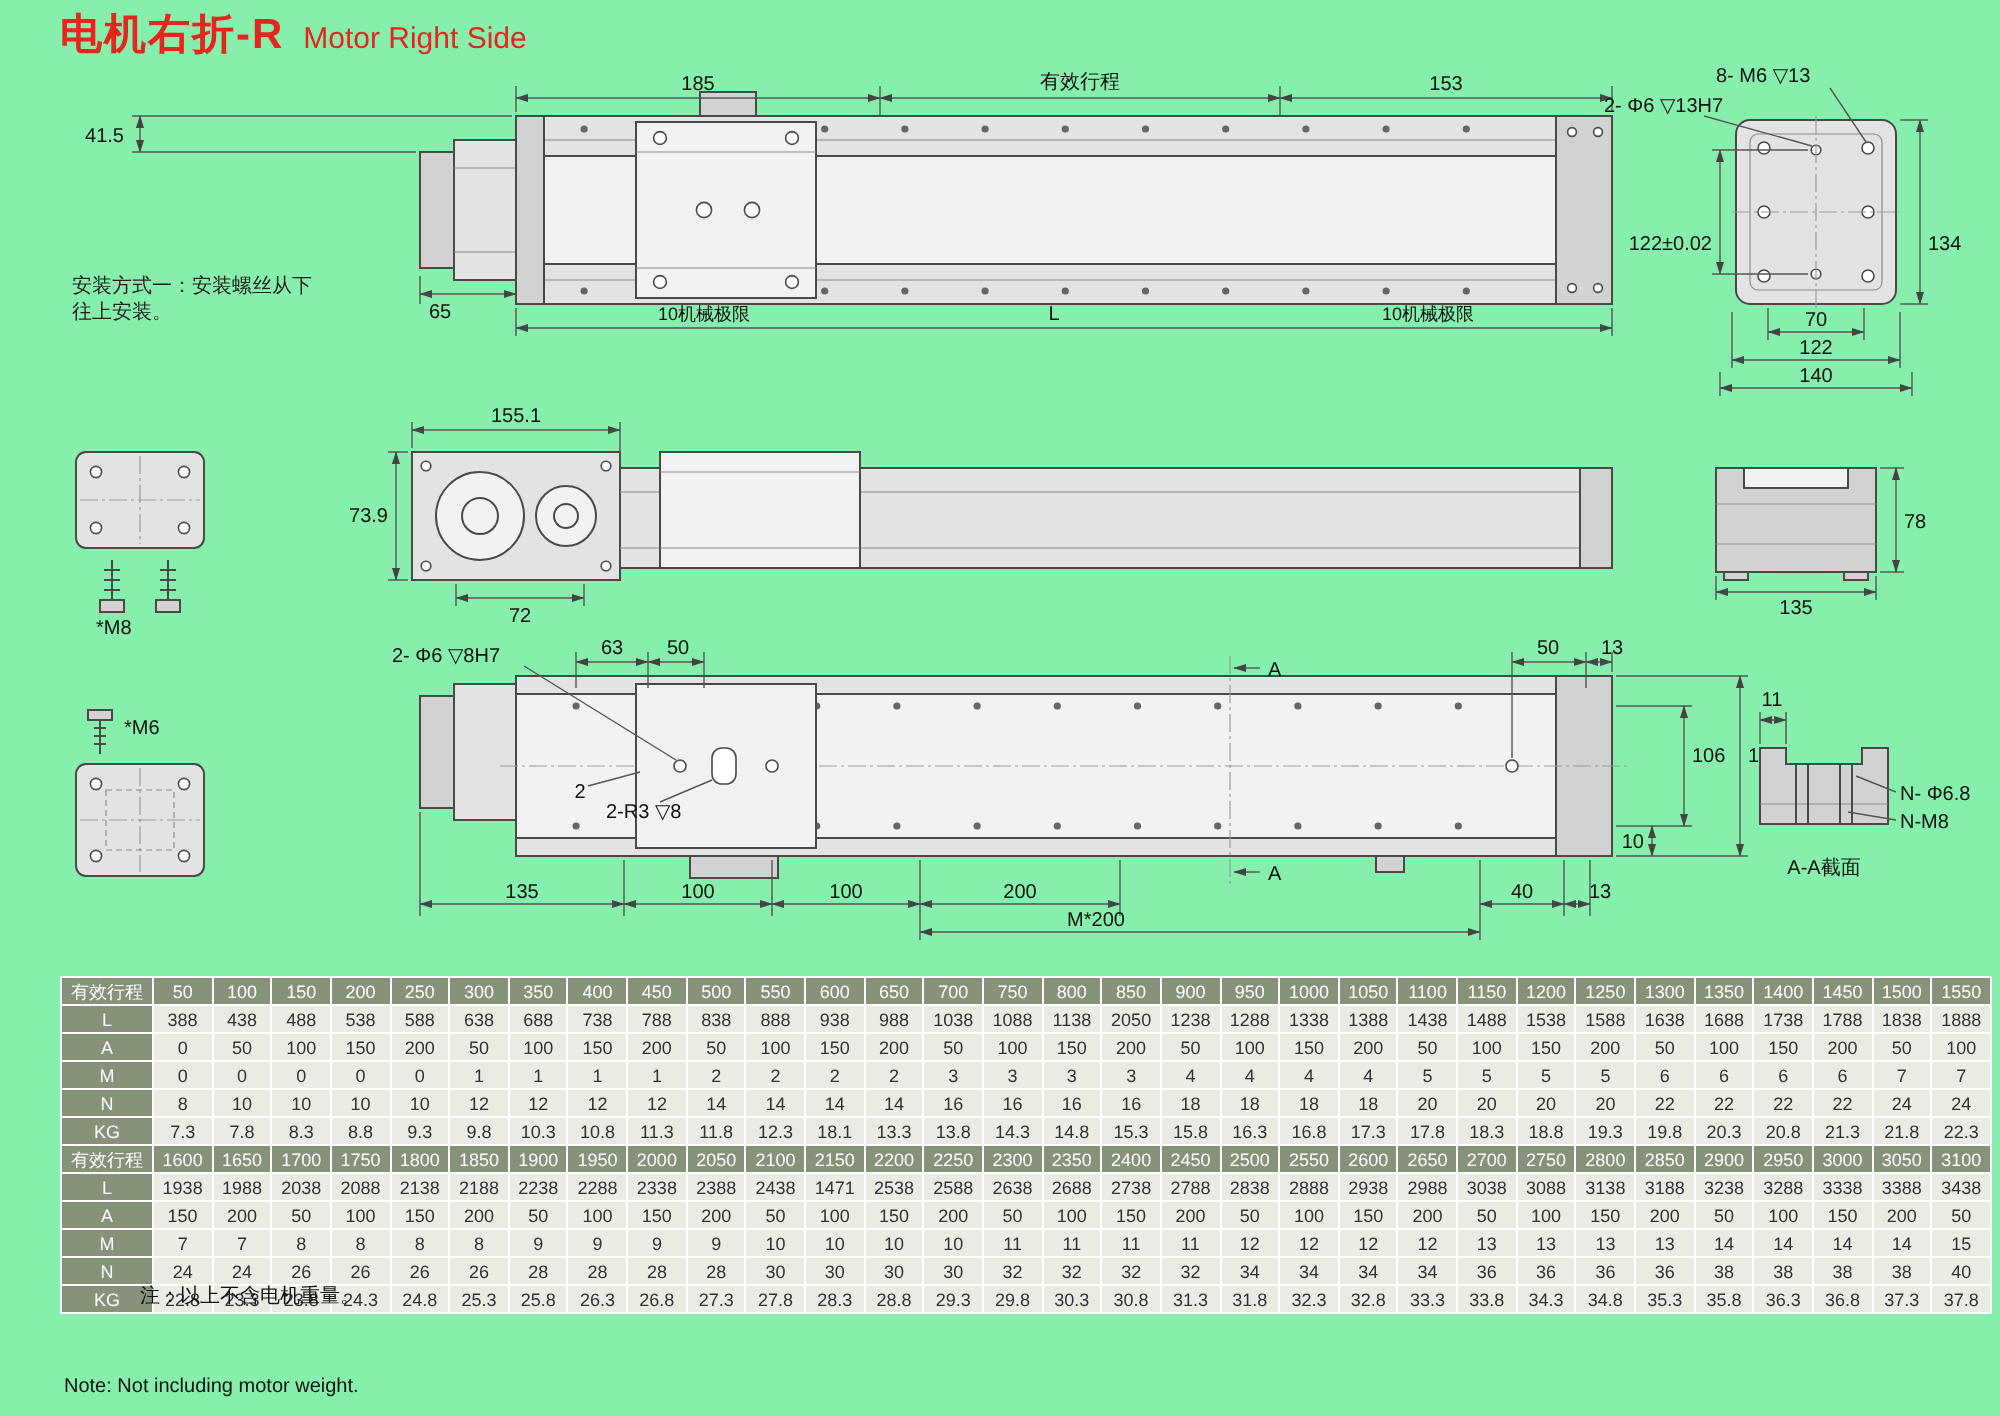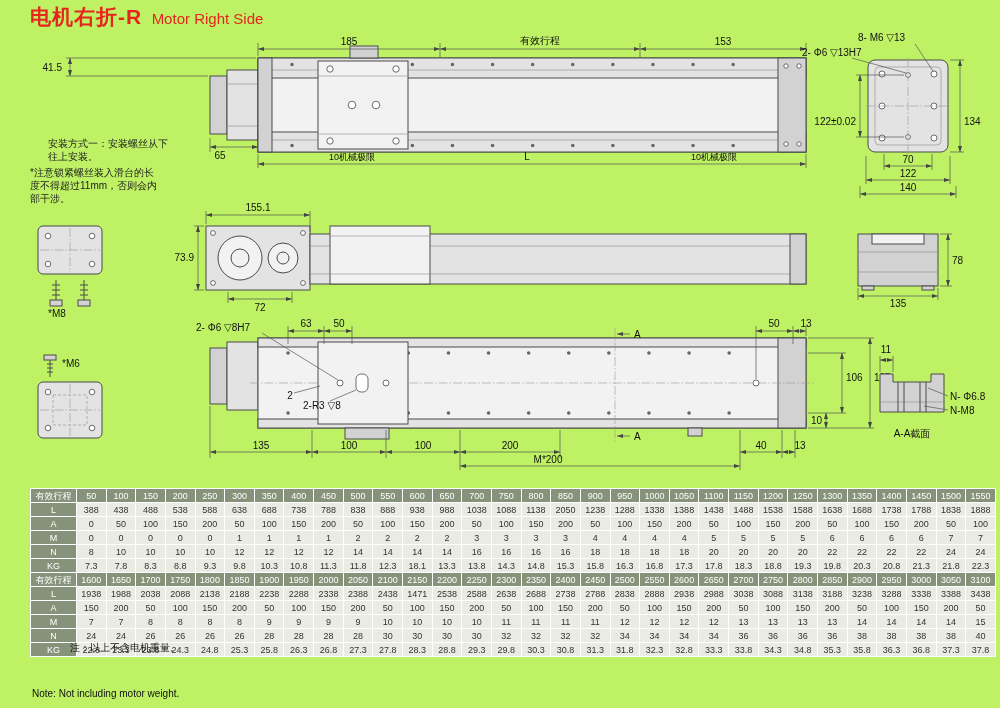--- a/index.html
+++ b/index.html
@@ -1,25 +1,25 @@
 <!DOCTYPE html>
 <html><head>
 <meta charset="utf-8">
 <style>
   * { margin:0; padding:0; box-sizing:border-box; }
   html,body { width:1000px; height:708px; }
   body { background:#ffffff; font-family:"Liberation Sans","DejaVu Sans",sans-serif; position:relative; overflow:hidden; }
-  #stage { position:absolute; left:0; top:0; width:1000px; height:708px; background:#bef264; }
+  #stage { position:absolute; left:0; top:0; width:1000px; height:708px; background:#86efac; }
 
   .title { position:absolute; left:30px; top:3px; color:#e6251f; white-space:nowrap; }
   .title .zh { font-size:21px; font-weight:bold; letter-spacing:1px; }
   .title .en { font-size:15px; margin-left:5px; }
 
   .note { position:absolute; font-size:10px; color:#222; line-height:1.32; }
-  #note1 { left:48px; top:137px; width:120px; }
+  #note1 { left:36px; top:137px; width:120px; }
   #caution { left:30px; top:166px; width:132px; }
   #note2 { left:30px; top:319px; width:126px; }
 
   #drawing-svg { position:absolute; left:0; top:0; }
   svg text { font-family:"Liberation Sans","DejaVu Sans",sans-serif; font-size:10px; fill:#111; }
   svg text.sm { font-size:9px; }
   .part  { fill:#e3e3e3; stroke:#4a4a4a; stroke-width:1; }
   .part2 { fill:#d2d2d2; stroke:#4a4a4a; stroke-width:1; }
   .part3 { fill:#f2f2f2; stroke:#4a4a4a; stroke-width:1; }
   .tln { stroke:#8a8a8a; stroke-width:0.6; fill:none; }
@@ -350,21 +350,20 @@
       <circle class="hole" cx="92" cy="392" r="2.8"></circle>
       <circle class="hole" cx="48" cy="428" r="2.8"></circle>
       <circle class="hole" cx="92" cy="428" r="2.8"></circle>
       <line class="cl" x1="70" y1="384" x2="70" y2="436"></line>
       <line class="cl" x1="40" y1="410" x2="100" y2="410"></line>
       <rect class="tln" stroke-dasharray="3 2" x="53" y="395" width="34" height="30"></rect>
     </g>
   </svg>
 
   <div id="note1" class="note">安装方式一：安装螺丝从下往上安装。</div>
-  <div id="caution" class="note">*注意锁紧螺丝装入滑台的长度不得超过11mm，否则会内部干涉。</div>
 
   <div id="spec-table-wrap">
     <table>
       <tbody>
           <tr class="head-row">
             <td class="lbl">有效行程</td>
             <td>50</td>
             <td>100</td>
             <td>150</td>
             <td>200</td>

